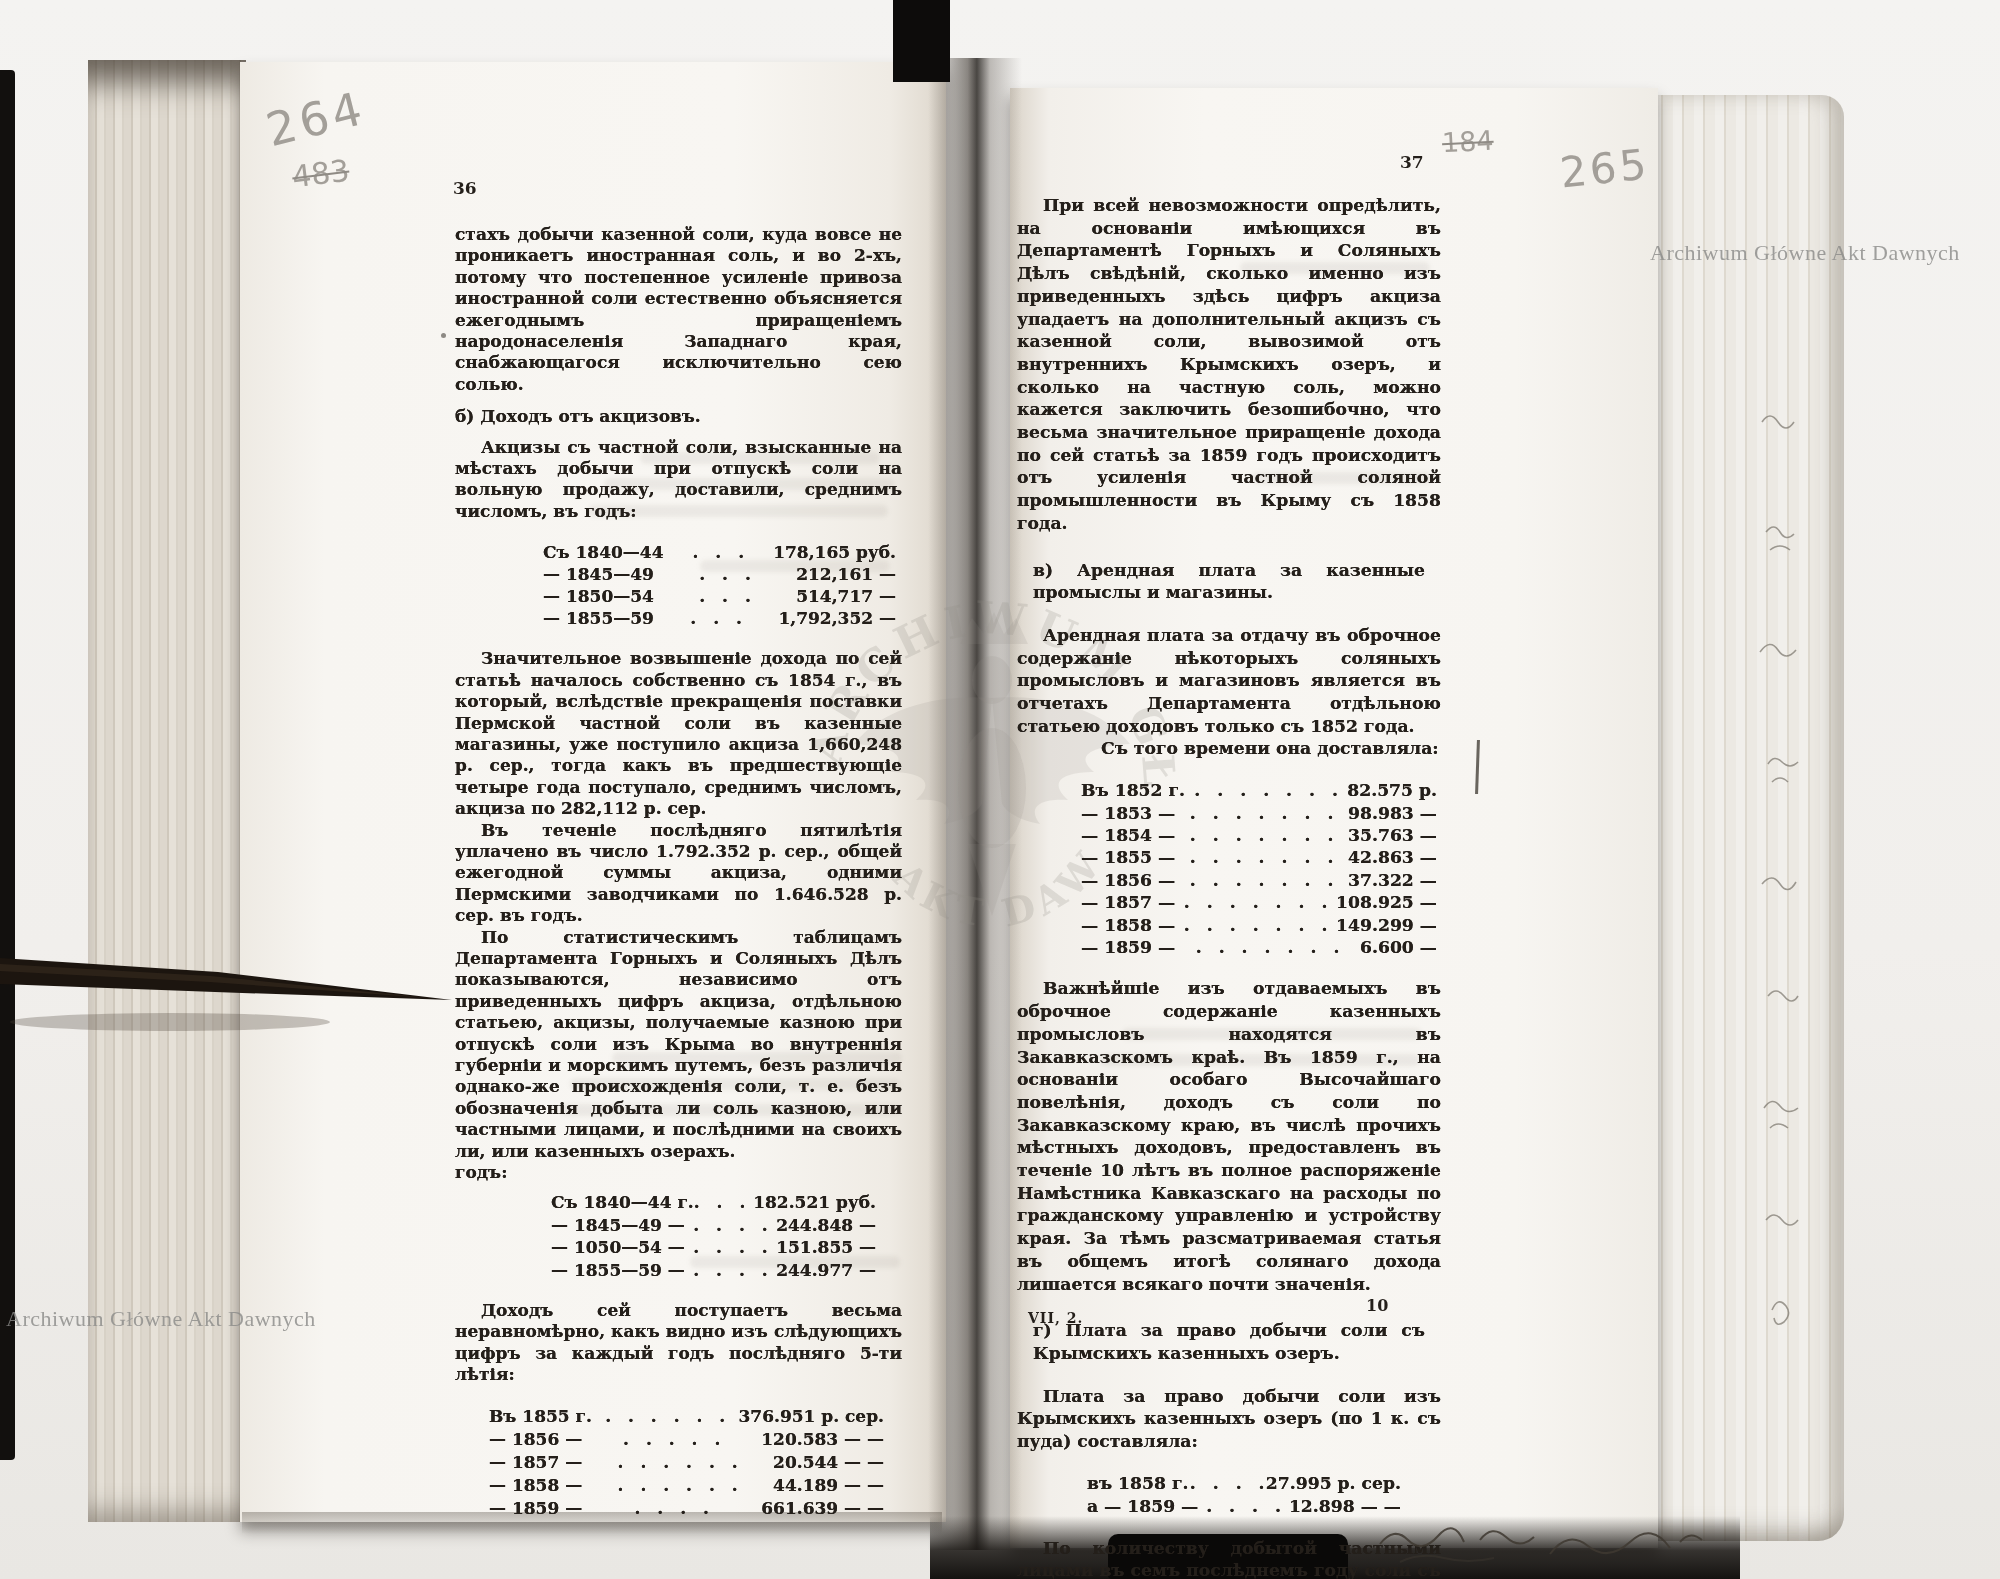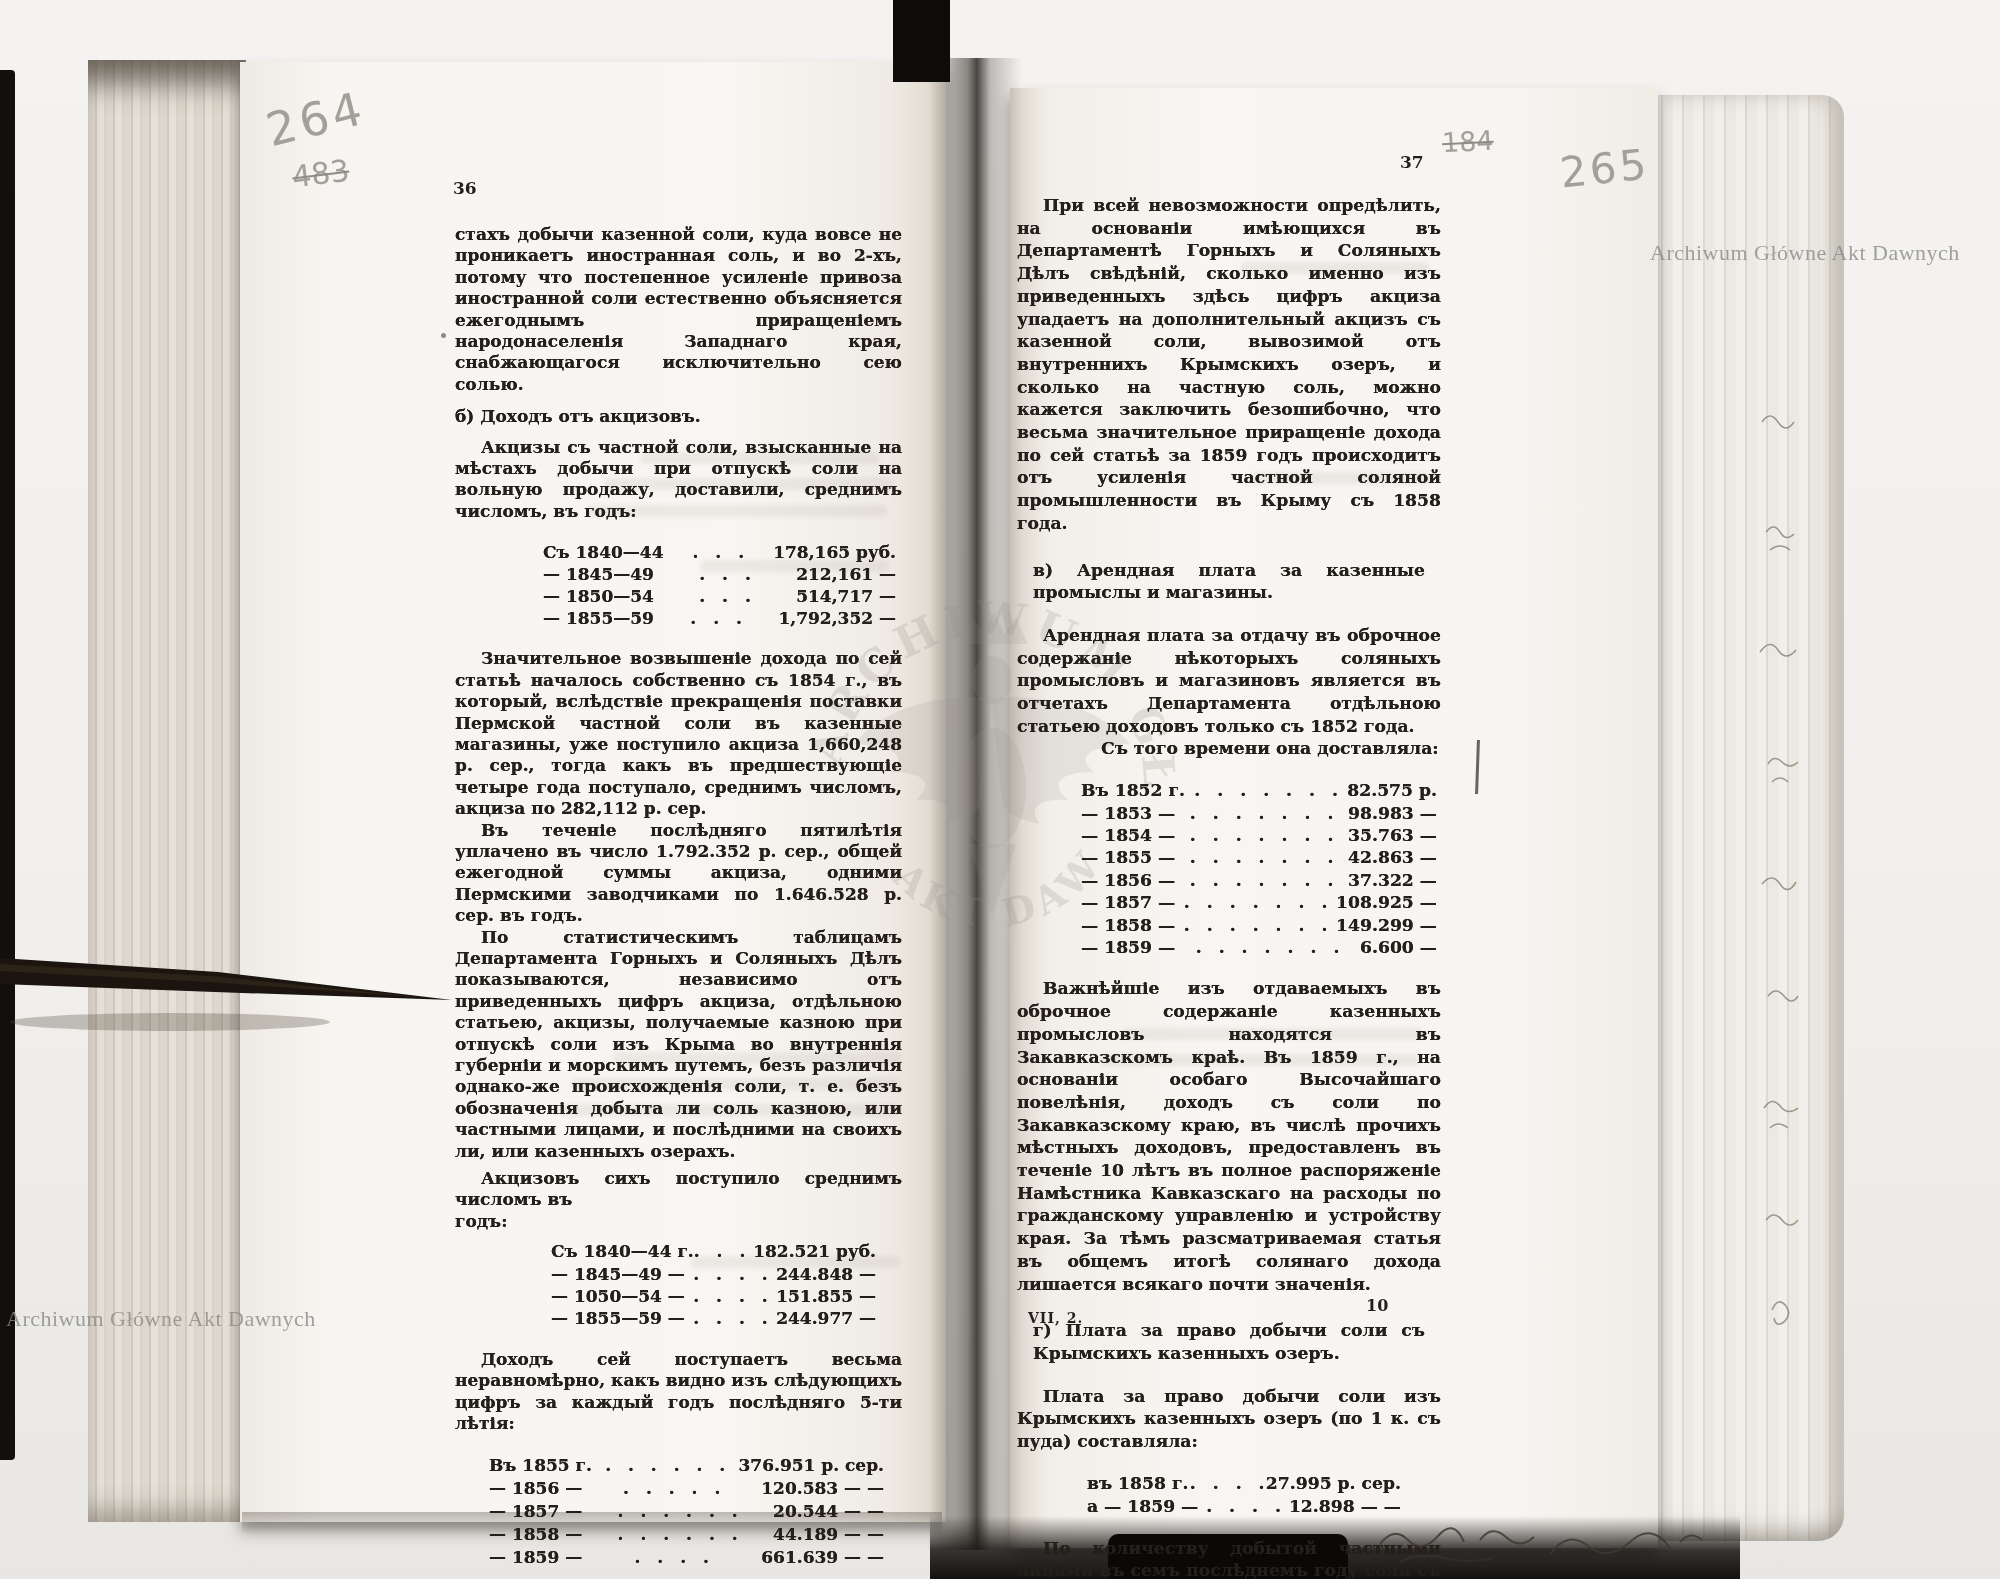--- a/index.html
+++ b/index.html
@@ -132,21 +132,20 @@
         </div>
       <div class="vrow">
           <span class="lbl">— 1855—59</span>
           <span class="dots">. . .</span>
           <span class="val">1,792,352 —</span>
         </div>
     </div>
     <p>Значительное возвышеніе дохода по сей статьѣ началось собственно съ 1854 г., въ который, вслѣдствіе прекращенія поставки Пермской частной соли въ казенные магазины, уже поступило акциза 1,660,248 р. сер., тогда какъ въ предшествующіе четыре года поступало, среднимъ числомъ, акциза по 282,112 р. сер.</p>
     <p>Въ теченіе послѣдняго пятилѣтія уплачено въ число 1.792.352 р. сер., общей ежегодной суммы акциза, одними Пермскими заводчиками по 1.646.528 р. сер. въ годъ.</p>
     <p>По статистическимъ таблицамъ Департамента Горныхъ и Соляныхъ Дѣлъ показываются, независимо отъ приведенныхъ цифръ акциза, отдѣльною статьею, акцизы, получаемые казною при отпускѣ соли изъ Крыма во внутреннія губерніи и морскимъ путемъ, безъ различія однако-же происхожденія соли, т. е. безъ обозначенія добыта ли соль казною, или частными лицами, и послѣдними на своихъ ли, или казенныхъ озерахъ.</p>
-    <p style="margin-top:6px">Акцизовъ сихъ поступило среднимъ числомъ въ</p>
     <p class="centerline">годъ:</p>
     <div class="vlist l2" style="margin-top:8px">
       <div class="vrow">
           <span class="lbl">Съ 1840—44 г.</span>
           <span class="dots">. . . .</span>
           <span class="val">182.521 руб.</span>
         </div>
       <div class="vrow">
           <span class="lbl">— 1845—49 —</span>
           <span class="dots">. . . .</span>

